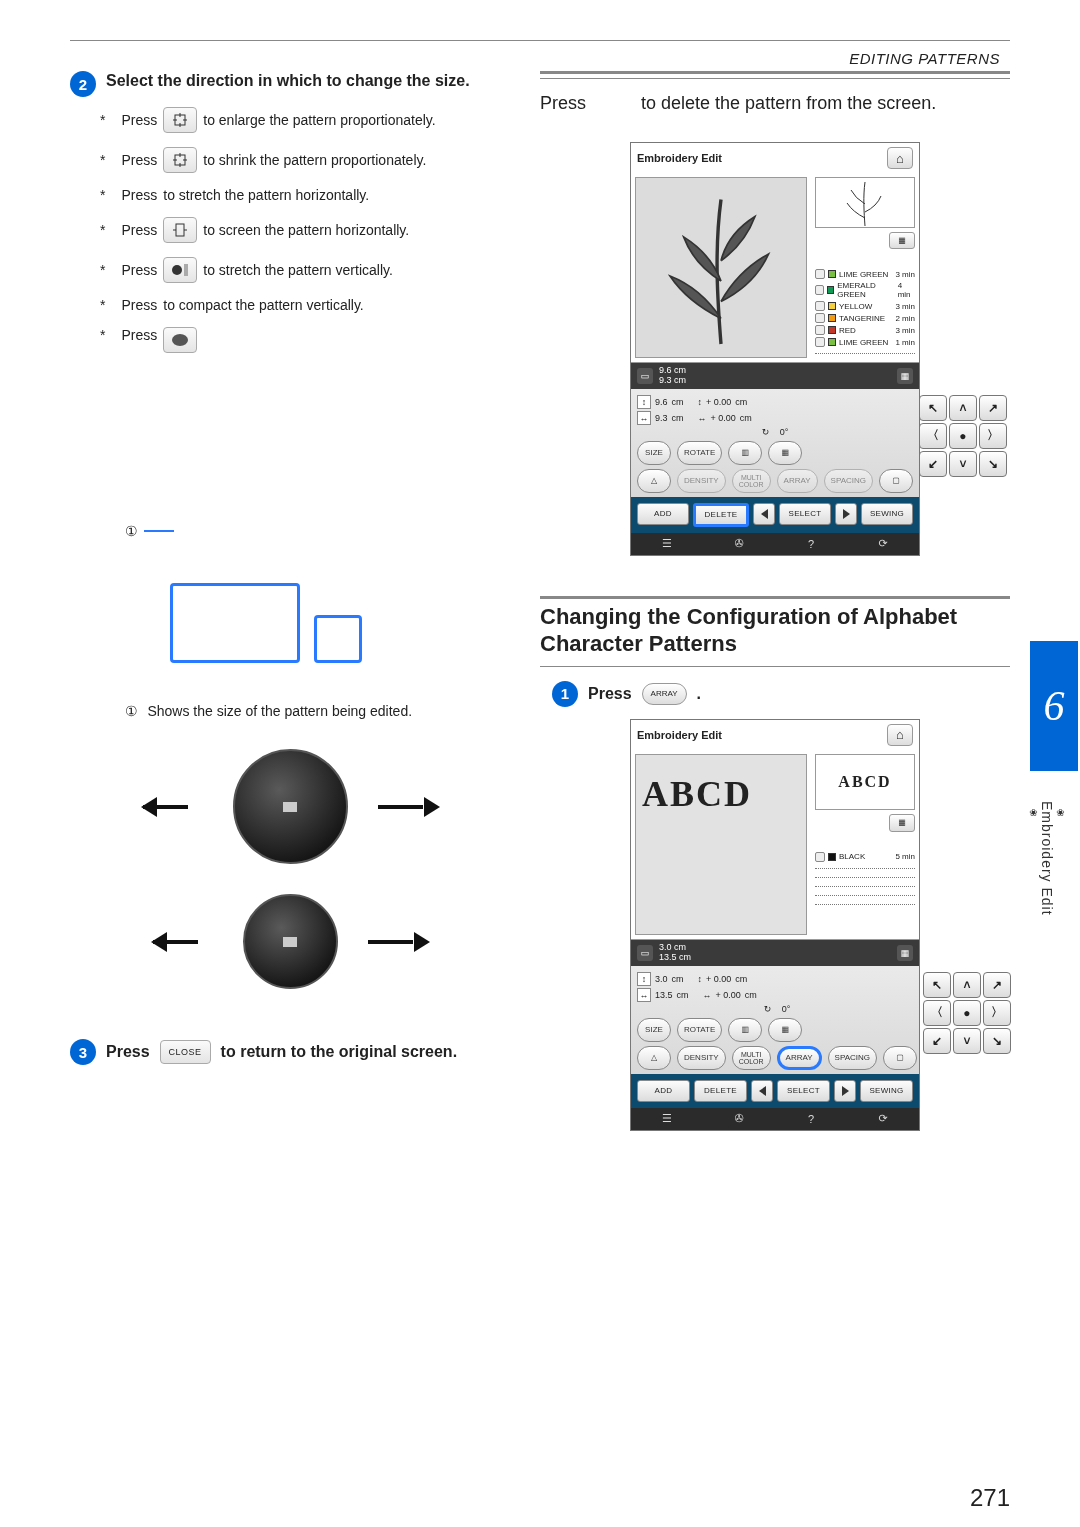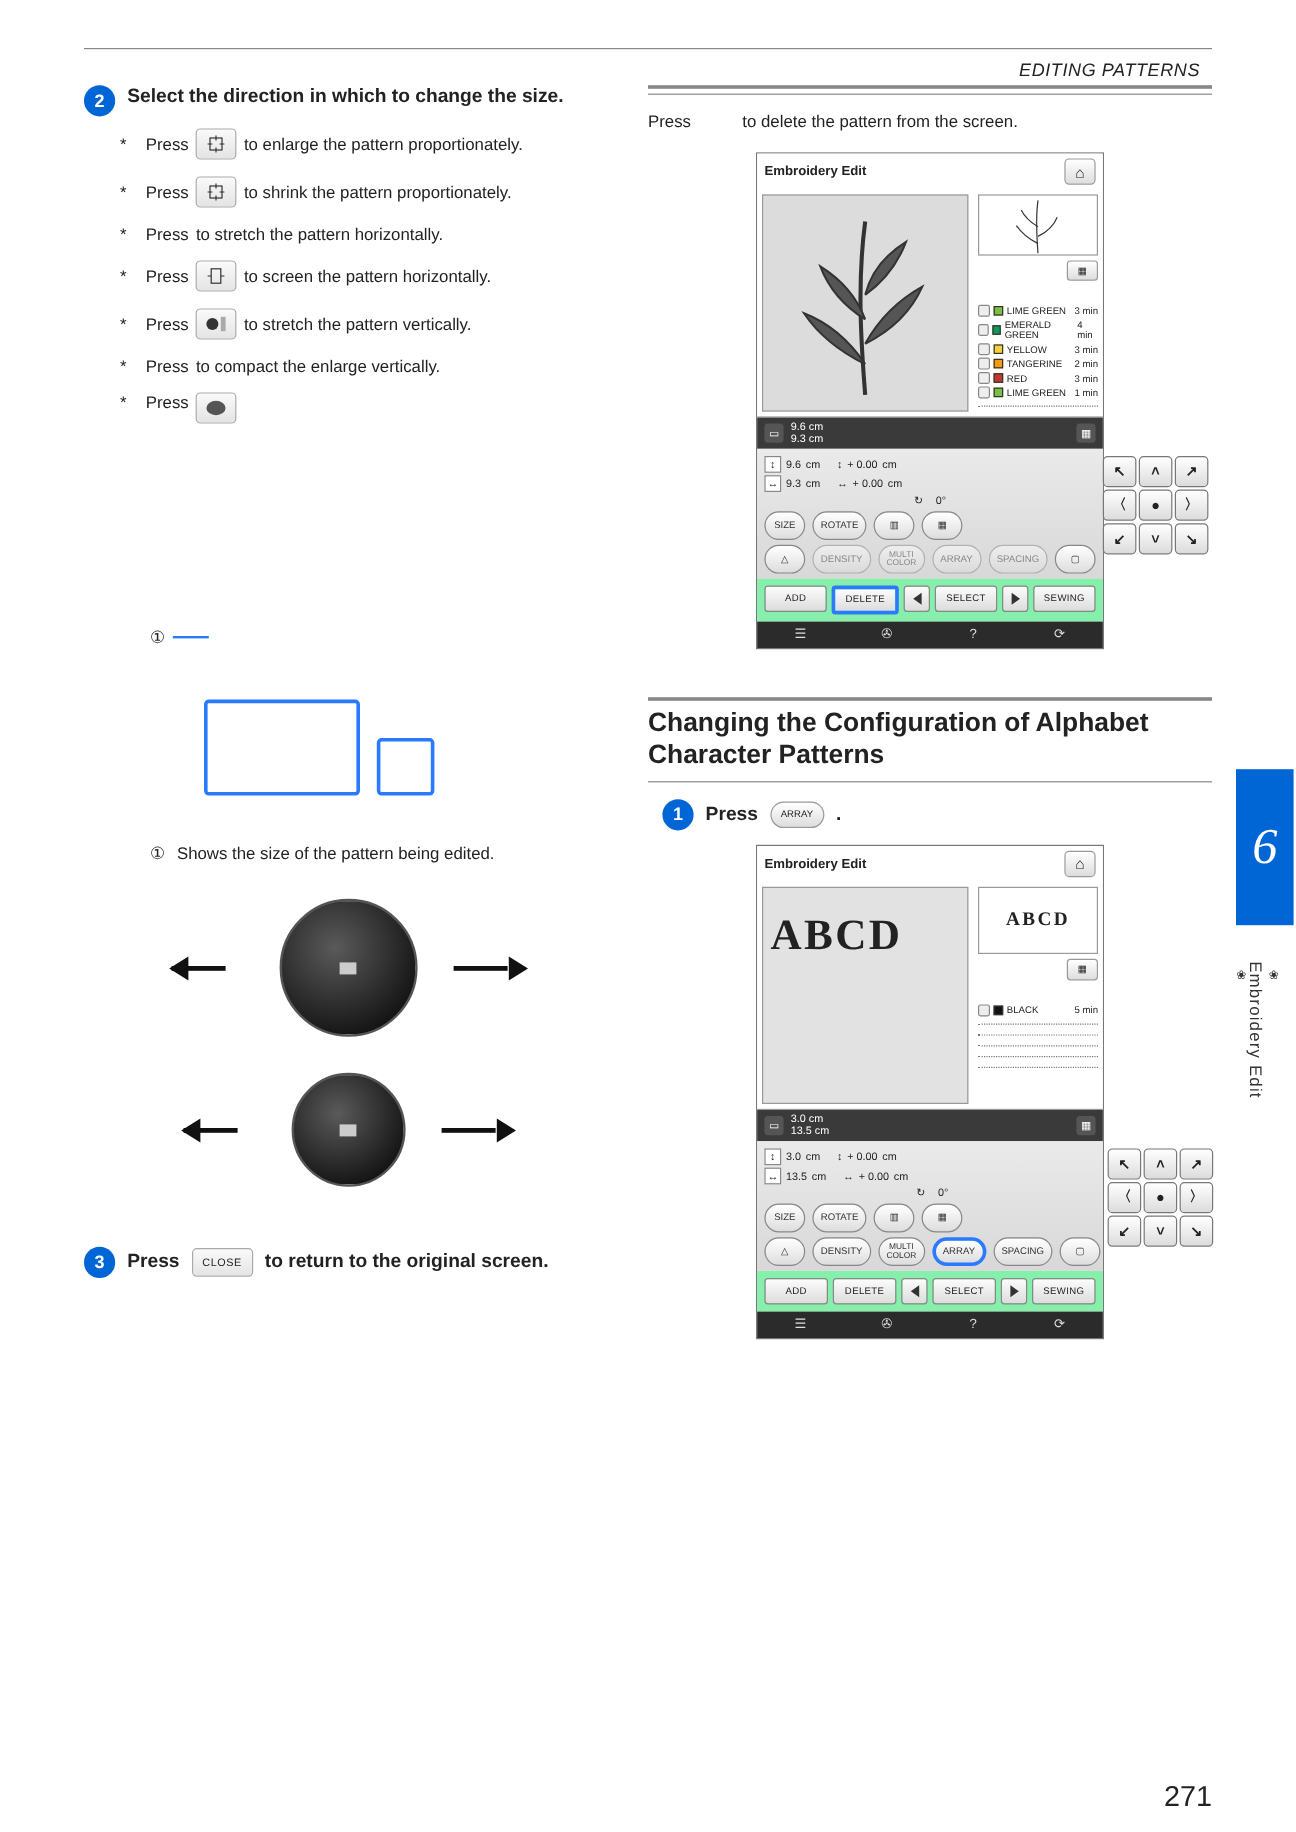--- a/index.html
+++ b/index.html
@@ -107,21 +107,21 @@
   .step3 { margin-top: 50px; display:flex; align-items:center; gap:10px; }
   .close-key {
     display:inline-flex; align-items:center; justify-content:center;
     height:24px; padding:0 8px; border:1px solid #aaa; border-radius:4px;
     background:linear-gradient(#fafafa,#e4e4e4); font-size:9px; letter-spacing:0.5px;
   }
   
   .hr-bar { border-top: 3px solid #888; margin-bottom: 4px; }
   .hr-thin { border-top: 1px solid #888; margin-bottom: 10px; }
   .h2 { font-size: 24px; font-weight: 700; margin: 6px 0 8px; letter-spacing: 0.3px; }
-  .intro-line { font-size: 14px; margin: 14px 0 18px; }
+  .intro-line { font-size: 18px; margin: 14px 0 28px; }
   
   .screen {
     width: 290px; margin: 0 auto 20px;
     border: 1px solid #777; background: #f4f4f4;
     font-size: 10px;
   }
   .screen-hdr {
     display:flex; align-items:center; justify-content:space-between;
     padding: 4px 6px; font-weight:700; font-size:11px;
     background:#fff;
@@ -178,21 +178,21 @@
     display:flex;align-items:center;justify-content:center;font-size:12px;font-weight:700;color:#222;
   }
   .btn-row{display:flex;gap:6px;align-items:flex-start;margin-top:4px;}
   .pill{
     border:1px solid #888;border-radius:12px;background:linear-gradient(#fff,#ddd);
     height:24px;min-width:34px;padding:0 6px;font-size:8px;
     display:flex;align-items:center;justify-content:center;color:#333;
   }
   .pill.hl{border:3px solid #2a7aff;}
   .bottom-row{
-    display:flex;gap:4px;padding:6px;background:#86efac;
+    display:flex;gap:4px;padding:6px;background:#0c4a6e;
   }
   .sqbtn{
     flex:1;border:1px solid #888;border-radius:3px;background:linear-gradient(#fcfcfc,#dcdcdc);
     height:22px;font-size:8px;letter-spacing:0.3px;
     display:flex;align-items:center;justify-content:center;
   }
   .sqbtn.hl{border:3px solid #2a7aff;height:24px;}
   .tri{width:0;height:0;border-top:5px solid transparent;border-bottom:5px solid transparent;}
   .tri.l{border-right:7px solid #333;}
   .tri.r{border-left:7px solid #333;}
@@ -276,21 +276,21 @@
         <span class="key">
             <svg width="20" height="18">
               <circle cx="7" cy="9" r="5" fill="#333"></circle>
               <rect x="14" y="3" width="4" height="12" fill="#aaa"></rect>
             </svg>
           </span>
         <span>to stretch the pattern vertically.</span>
       </li>
       <li>
         <span class="press-word">Press</span>
-        <span>to compact the enlarge vertically.</span>
+        <span>to compact the pattern vertically.</span>
       </li>
       <li style="align-items:flex-start;">
         <span class="press-word">Press</span>
         <span class="key">
             <svg width="20" height="16">
               <ellipse cx="10" cy="8" rx="8" ry="6" fill="#555"></ellipse>
             </svg>
           </span>
       </li>
     </ul>

